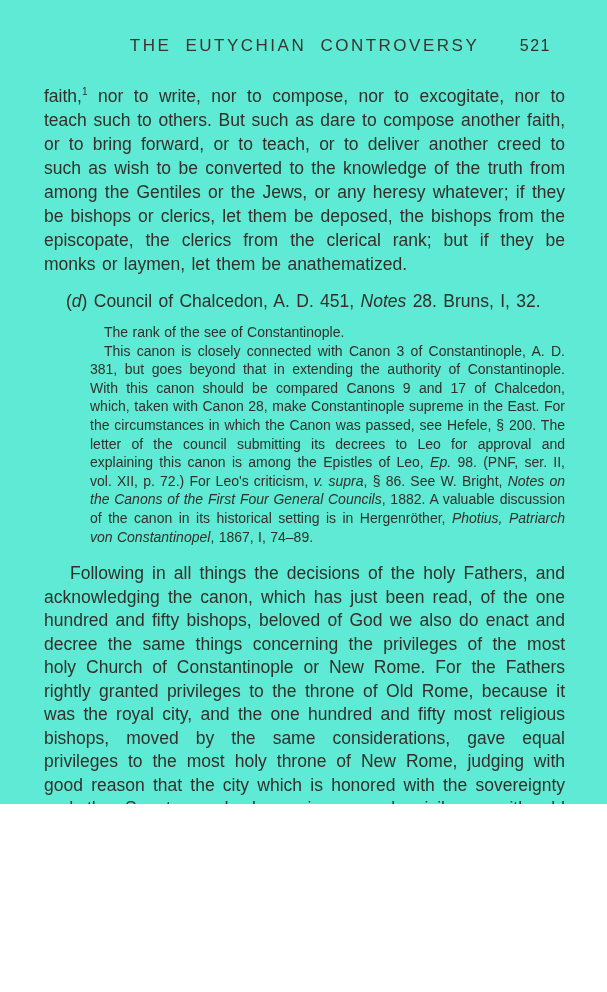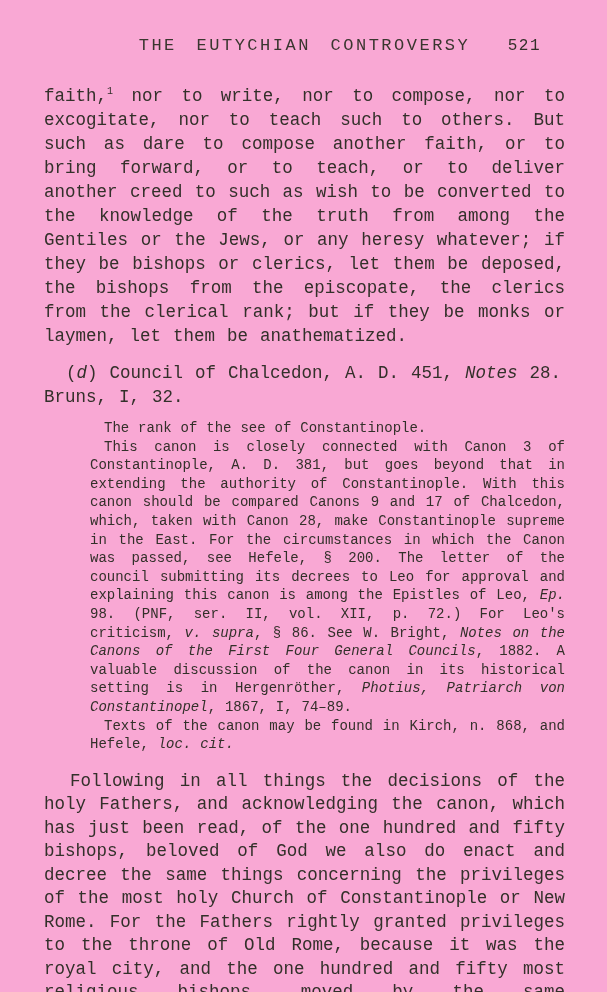--- a/index.html
+++ b/index.html
@@ -3,45 +3,45 @@
 <meta charset="utf-8">
 <style>
   html, body {
     margin: 0;
     padding: 0;
     background: #ffffff;
   }
   .page {
     position: relative;
     width: 607px;
-    height: 992px;
+    height: 804px;
     box-sizing: border-box;
-    background: #f9a8d4;
+    background: #5eead4;
     color: #33302a;
-    font-family: Liberation Mono, monospace;
+    font-family: Liberation Sans, sans-serif;
     padding: 36px 42px 0 44px;
     overflow: hidden;
   }
   .running-header {
     position: relative;
     height: 24px;
     margin-bottom: 24px;
   }
   .running-title {
     display: block;
     text-align: center;
     font-size: 17px;
     letter-spacing: 2.5px;
     word-spacing: 7px;
     color: #3a362f;
   }
   .page-number {
     position: absolute;
     top: 1px;
-    right: 24px;
+    right: 14px;
     font-size: 16px;
     letter-spacing: 1.5px;
     color: #33302a;
   }
   p { margin: 0; }
   .body-text {
     font-size: 17.5px;
     line-height: 24px;
     text-align: justify;
     word-spacing: 1.5px;
@@ -92,20 +92,19 @@
     <span class="page-number">521</span>
   </div>
 
   <p class="body-text">faith,<sup>1</sup> nor to write, nor to compose, nor to excogitate, nor to teach such to others.  But such as dare to compose another faith, or to bring forward, or to teach, or to deliver another creed to such as wish to be converted to the knowledge of the truth from among the Gentiles or the Jews, or any heresy whatever;  if they be bishops or clerics, let them be deposed, the bishops from the episcopate, the clerics from the clerical rank;  but if they be monks or laymen, let them be anathematized.</p>
 
   <p class="body-text section-heading">(<i>d</i>) Council of Chalcedon, A. D. 451, <i>Notes</i> 28.  Bruns, I, 32.</p>
 
   <div class="small-print">
     <p>The rank of the see of Constantinople.</p>
     <p>This canon is closely connected with Canon 3 of Constantinople, A. D. 381, but goes beyond that in extending the authority of Constantinople.  With this canon should be compared Canons 9 and 17 of Chalcedon, which, taken with Canon 28, make Constantinople supreme in the East.  For the circumstances in which the Canon was passed, see Hefele, § 200.  The letter of the council submitting its decrees to Leo for approval and explaining this canon is among the Epistles of Leo, <i>Ep.</i> 98.  (PNF, ser. II, vol. XII, p. 72.)  For Leo's criticism, <i>v. supra</i>, § 86.  See W. Bright, <i>Notes on the Canons of the First Four General Councils</i>, 1882.  A valuable discussion of the canon in its historical setting is in Hergenröther, <i>Photius, Patriarch von Constantinopel</i>, 1867, I, 74–89.</p>
-    <p>Texts of the canon may be found in Kirch, n. 868, and Hefele, <i>loc. cit.</i></p>
   </div>
 
   <p class="body-text quote-paragraph">Following in all things the decisions of the holy Fathers, and acknowledging the canon, which has just been read, of the one hundred and fifty bishops, beloved of God  we also do enact and decree the same things concerning the privileges of the most holy Church of Constantinople or New Rome. For the Fathers rightly granted privileges to the throne of Old Rome, because it was the royal city, and the one hundred and fifty most religious bishops, moved by the same considerations, gave equal privileges to the most holy throne of New Rome, judging with good reason that the city which is honored with the sovereignty and the Senate, and also enjoys equal privileges with old imperial Rome, should in ecclesias-</p>
 
   <p class="footnote"><sup>1</sup> <i>I. e.,</i> teaching as to these points in the form of a definition.</p>
 
 </div>
 
 </body></html>

